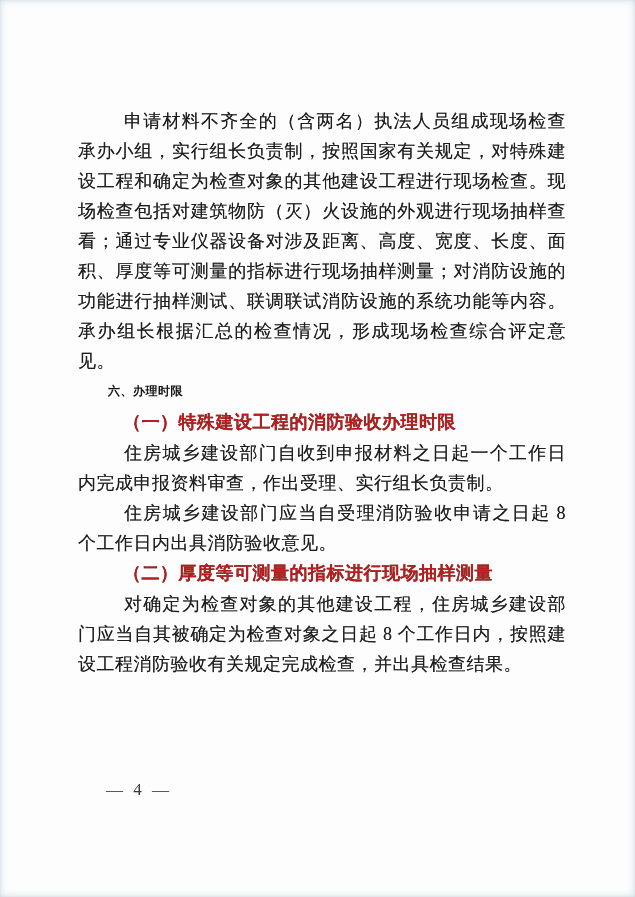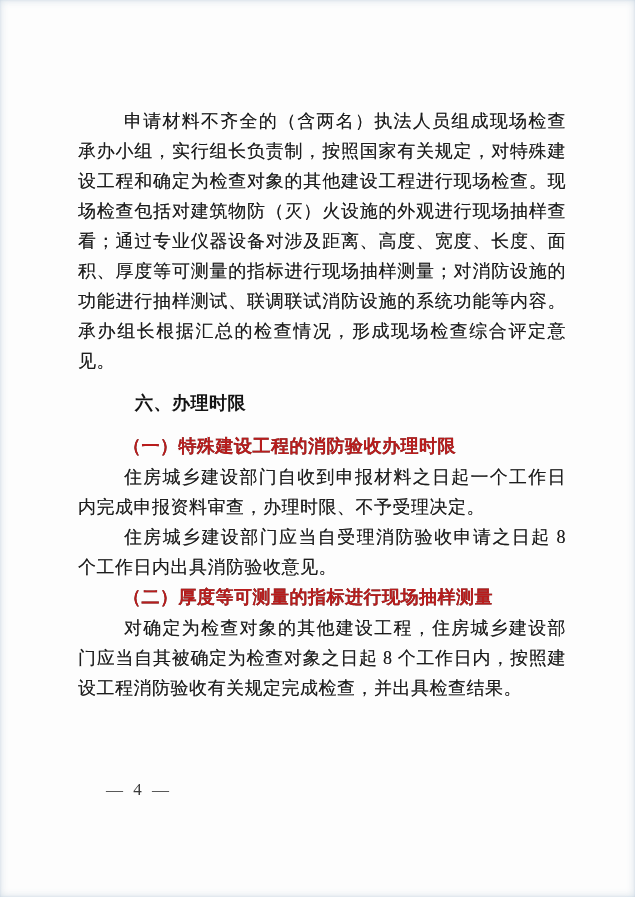--- a/index.html
+++ b/index.html
@@ -27,22 +27,22 @@
   .body-par {
     margin: 0;
     font-size: 18px;
     line-height: 30px;
     letter-spacing: 0.5px;
     text-align: justify;
     text-indent: 2.55em;
     text-shadow: 0 0 0.5px rgba(20, 20, 20, 0.6);
   }
   .heading-main {
-    margin: 12px;
-    font-size: 18px;
+    margin: 0;
+    font-size: 12px;
     line-height: 31px;
     font-weight: bold;
     letter-spacing: 0.5px;
     text-indent: 2.5em;
     font-family: Liberation Serif, serif;
     color: #141414;
   }
   .heading-sub {
     margin: 0;
     font-size: 18px;
@@ -65,19 +65,19 @@
   }
 </style>
 </head>
 <body>
 
 <div class="page">
   <div class="content">
     <p class="body-par">申请材料不齐全的（含两名）执法人员组成现场检查承办小组，实行组长负责制，按照国家有关规定，对特殊建设工程和确定为检查对象的其他建设工程进行现场检查。现场检查包括对建筑物防（灭）火设施的外观进行现场抽样查看；通过专业仪器设备对涉及距离、高度、宽度、长度、面积、厚度等可测量的指标进行现场抽样测量；对消防设施的功能进行抽样测试、联调联试消防设施的系统功能等内容。承办组长根据汇总的检查情况，形成现场检查综合评定意见。</p>
     <h2 class="heading-main">六、办理时限</h2>
     <h3 class="heading-sub">（一）特殊建设工程的消防验收办理时限</h3>
-    <p class="body-par">住房城乡建设部门自收到申报材料之日起一个工作日内完成申报资料审查，办理时限、不予受理决定。</p>
+    <p class="body-par">住房城乡建设部门自收到申报材料之日起一个工作日内完成申报资料审查，作出受理、实行组长负责制。</p>
     <p class="body-par">住房城乡建设部门应当自受理消防验收申请之日起 8 个工作日内出具消防验收意见。</p>
     <h3 class="heading-sub">（二）厚度等可测量的指标进行现场抽样测量</h3>
     <p class="body-par">对确定为检查对象的其他建设工程，住房城乡建设部门应当自其被确定为检查对象之日起 8 个工作日内，按照建设工程消防验收有关规定完成检查，并出具检查结果。</p>
   </div>
   <div class="page-number">— 4 —</div>
 </div>
 
 </body></html>

